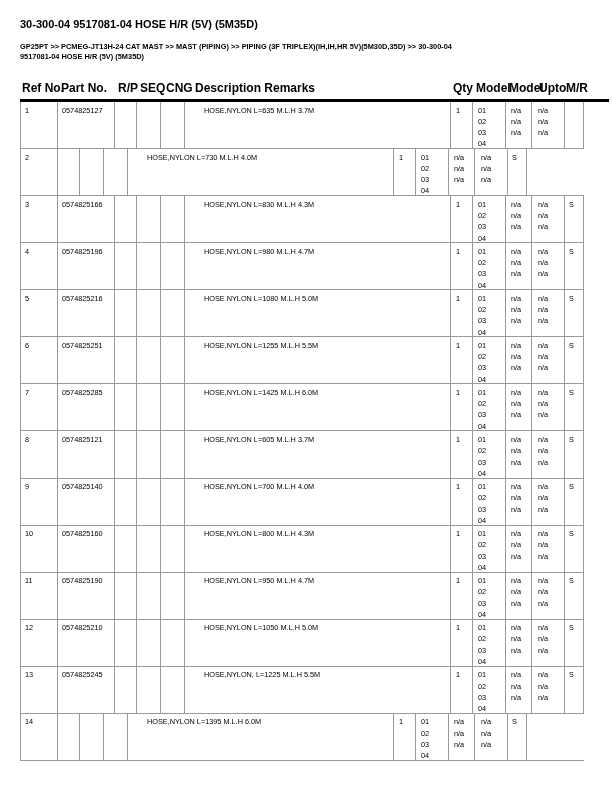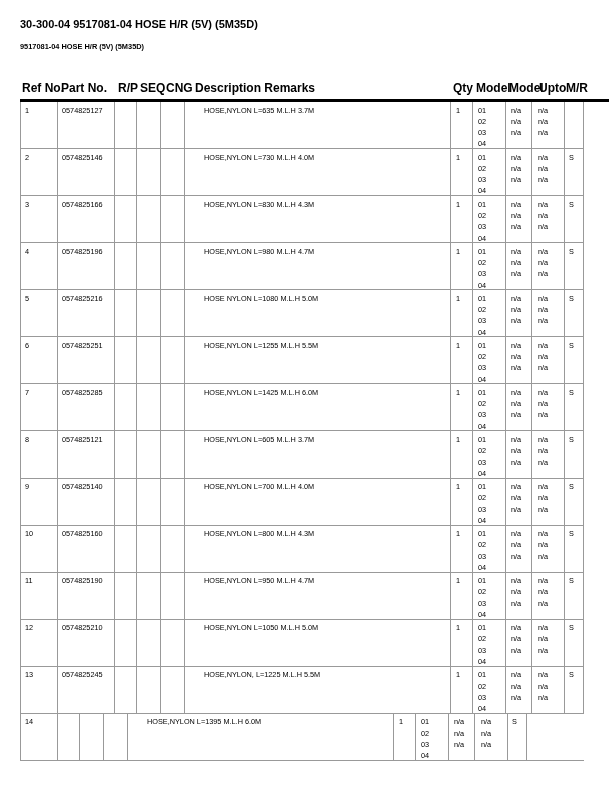--- a/index.html
+++ b/index.html
@@ -64,20 +64,21 @@
   .td.c-model{ padding-left:5px; }
   .td.c-from { padding-left:5px; }
   .td.c-upto { padding-left:6px; }
 </style>
 </head>
 <body>
 
 <div class="page-title">30-300-04 9517081-04 HOSE H/R (5V) (5M35D)</div>
 
 <div class="crumbs">
+  <div>GP25PT &gt;&gt; PCMEG-JT13H-24 CAT MAST &gt;&gt; MAST (PIPING) &gt;&gt; PIPING (3F TRIPLEX)(IH,IH,HR 5V)(5M30D,35D) &gt;&gt; 30-300-04</div>
   <div>9517081-04 HOSE H/R (5V) (5M35D)</div>
 </div>
 
 <div class="thead">
   <div class="th c-ref">Ref No.</div>
   <div class="th c-part">Part No.</div>
   <div class="th c-rp">R/P</div>
   <div class="th c-seq">SEQ</div>
   <div class="th c-cng">CNG</div>
   <div class="th c-desc">Description Remarks</div>
@@ -106,21 +107,20 @@
     <div class="td c-from">n/a
 n/a
 n/a</div>
     <div class="td c-upto">n/a
 n/a
 n/a</div>
     <div class="td c-mr"></div>
   </div>
     <div class="tr">
     <div class="td c-ref">2</div>
-    <div class="td c-part">0574825146</div>
     <div class="td c-rp"></div>
     <div class="td c-seq"></div>
     <div class="td c-cng"></div>
     <div class="td c-desc">HOSE,NYLON L=730 M.L.H 4.0M</div>
     <div class="td c-qty">1</div>
     <div class="td c-model">01
 02
 03
 04</div>
     <div class="td c-from">n/a

